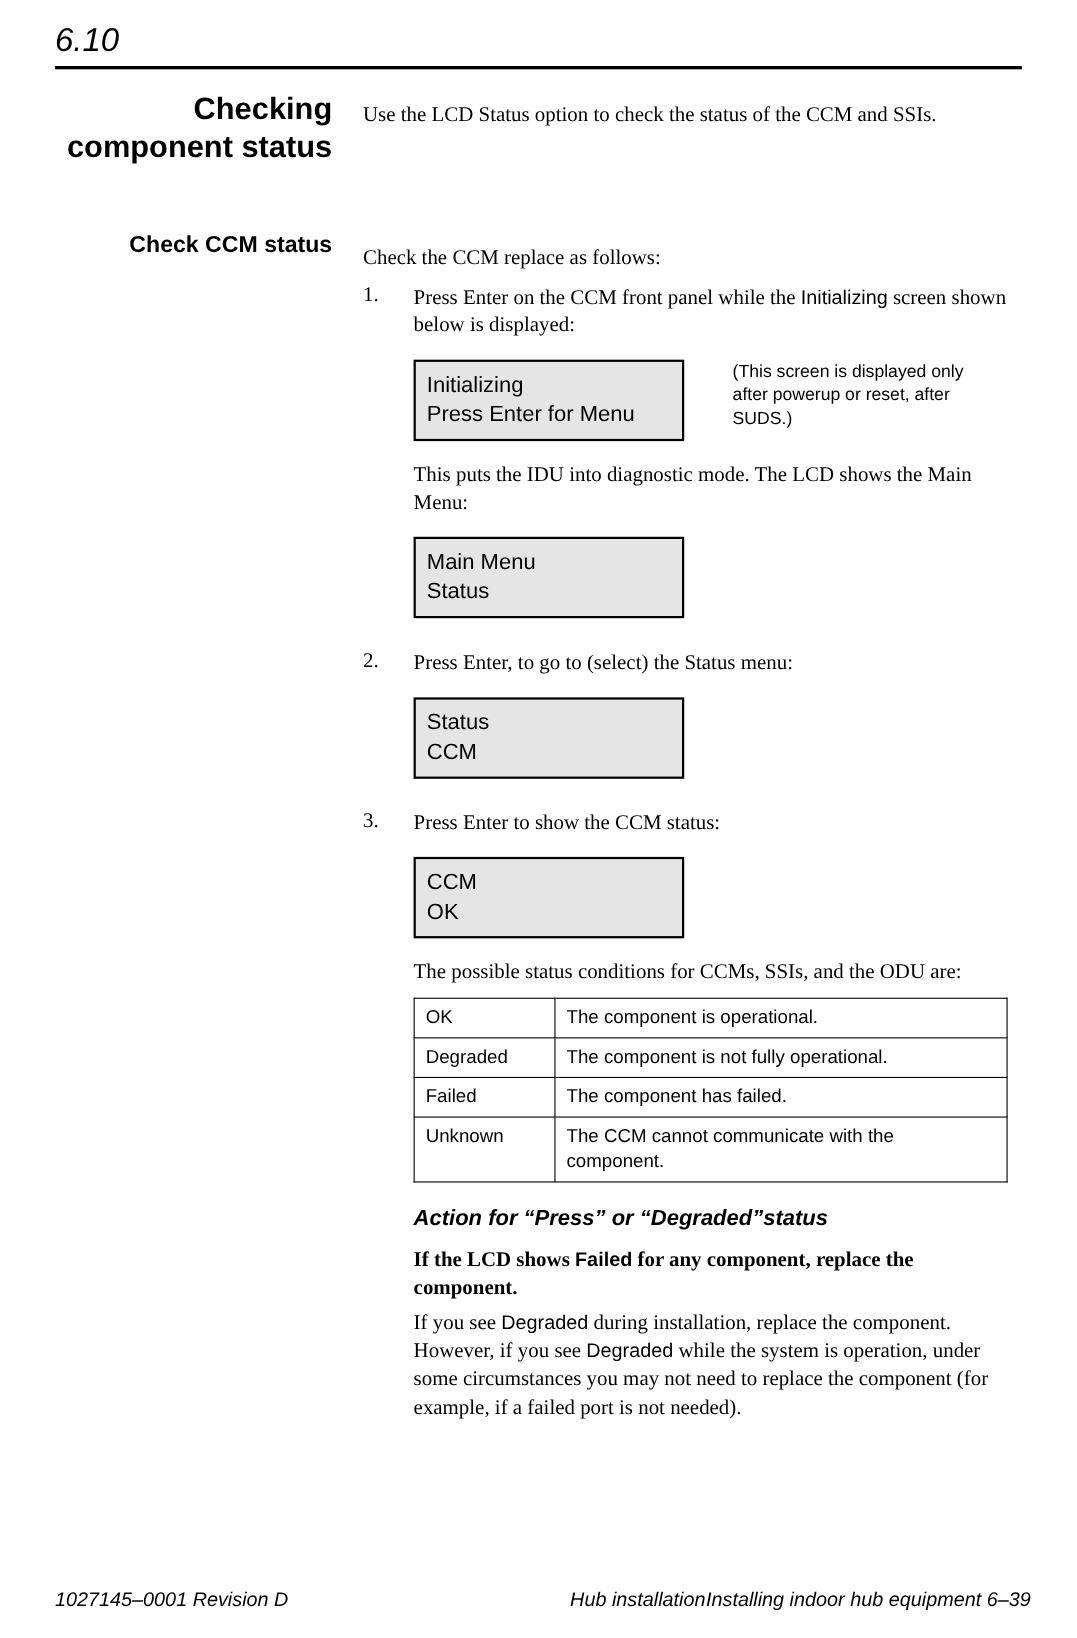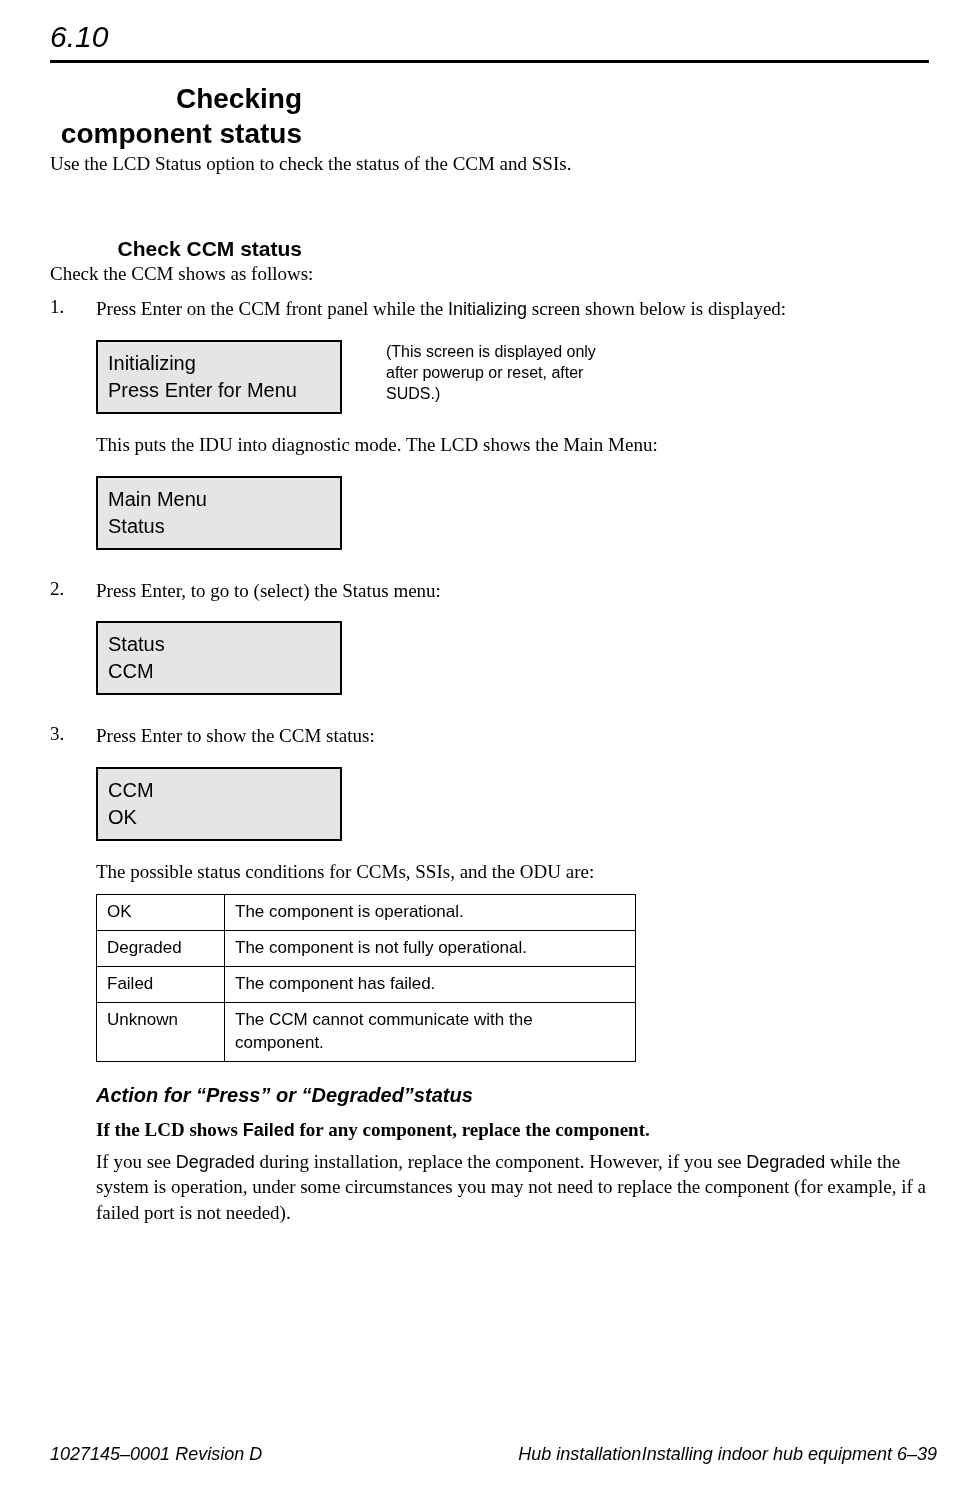--- a/index.html
+++ b/index.html
@@ -16,40 +16,40 @@
     .section-num {
       font-style: italic;
       font-size: 30px;
       font-family: Arial, Helvetica, sans-serif;
       padding-bottom: 6px;
     }
     .toprule {
       border-top: 3px solid #000;
       margin-bottom: 18px;
     }
-    .row { display: flex; flex-direction: column; }
+    .row { display: flex; }
     .leftcol {
       width: 280px;
       text-align: right;
       padding-right: 28px;
       flex-shrink: 0;
     }
     .rightcol { flex: 1; }
     .main-heading {
       font-family: Arial, Helvetica, sans-serif;
       font-weight: bold;
       font-size: 28px;
       line-height: 1.25;
     }
     .sub-heading {
       font-family: Arial, Helvetica, sans-serif;
       font-weight: bold;
       font-size: 21px;
     }
-    .intro-text { line-height: 1.35; }
+    .intro-text { line-height: 1.35; margin-top: 11px; }
     .step-list { list-style: none; }
     .step-list li { display: flex; margin-top: 10px; margin-bottom: 10px; }
     .step-num { width: 46px; flex-shrink: 0; }
     .step-body { flex: 1; line-height: 1.35; }
     .sans { font-family: Arial, Helvetica, sans-serif; font-size: 18px; }
     .lcd-row { display: flex; align-items: flex-start; margin: 18px 0; }
     .lcd {
       border: 2px solid #000;
       background: #e5e5e5;
       font-family: Arial, Helvetica, sans-serif;
@@ -120,21 +120,21 @@
 </div>
 
 <div class="spacer-60"></div>
 
 <div class="row">
   <div class="leftcol">
     <div class="sub-heading">Check CCM status</div>
   </div>
   <div class="rightcol">
 
-    <p class="intro-text">Check the CCM shows as follows:</p>
+    <p class="intro-text">Check the CCM replace as follows:</p>
 
     <ol class="step-list">
       <li>
         <div class="step-num">1.</div>
         <div class="step-body">
           <p>
             <span>Press Enter on the CCM front panel while the </span><span class="sans">Initializing</span><span> screen shown below is displayed:</span>
           </p>
           <div class="lcd-row">
             <div class="lcd">

